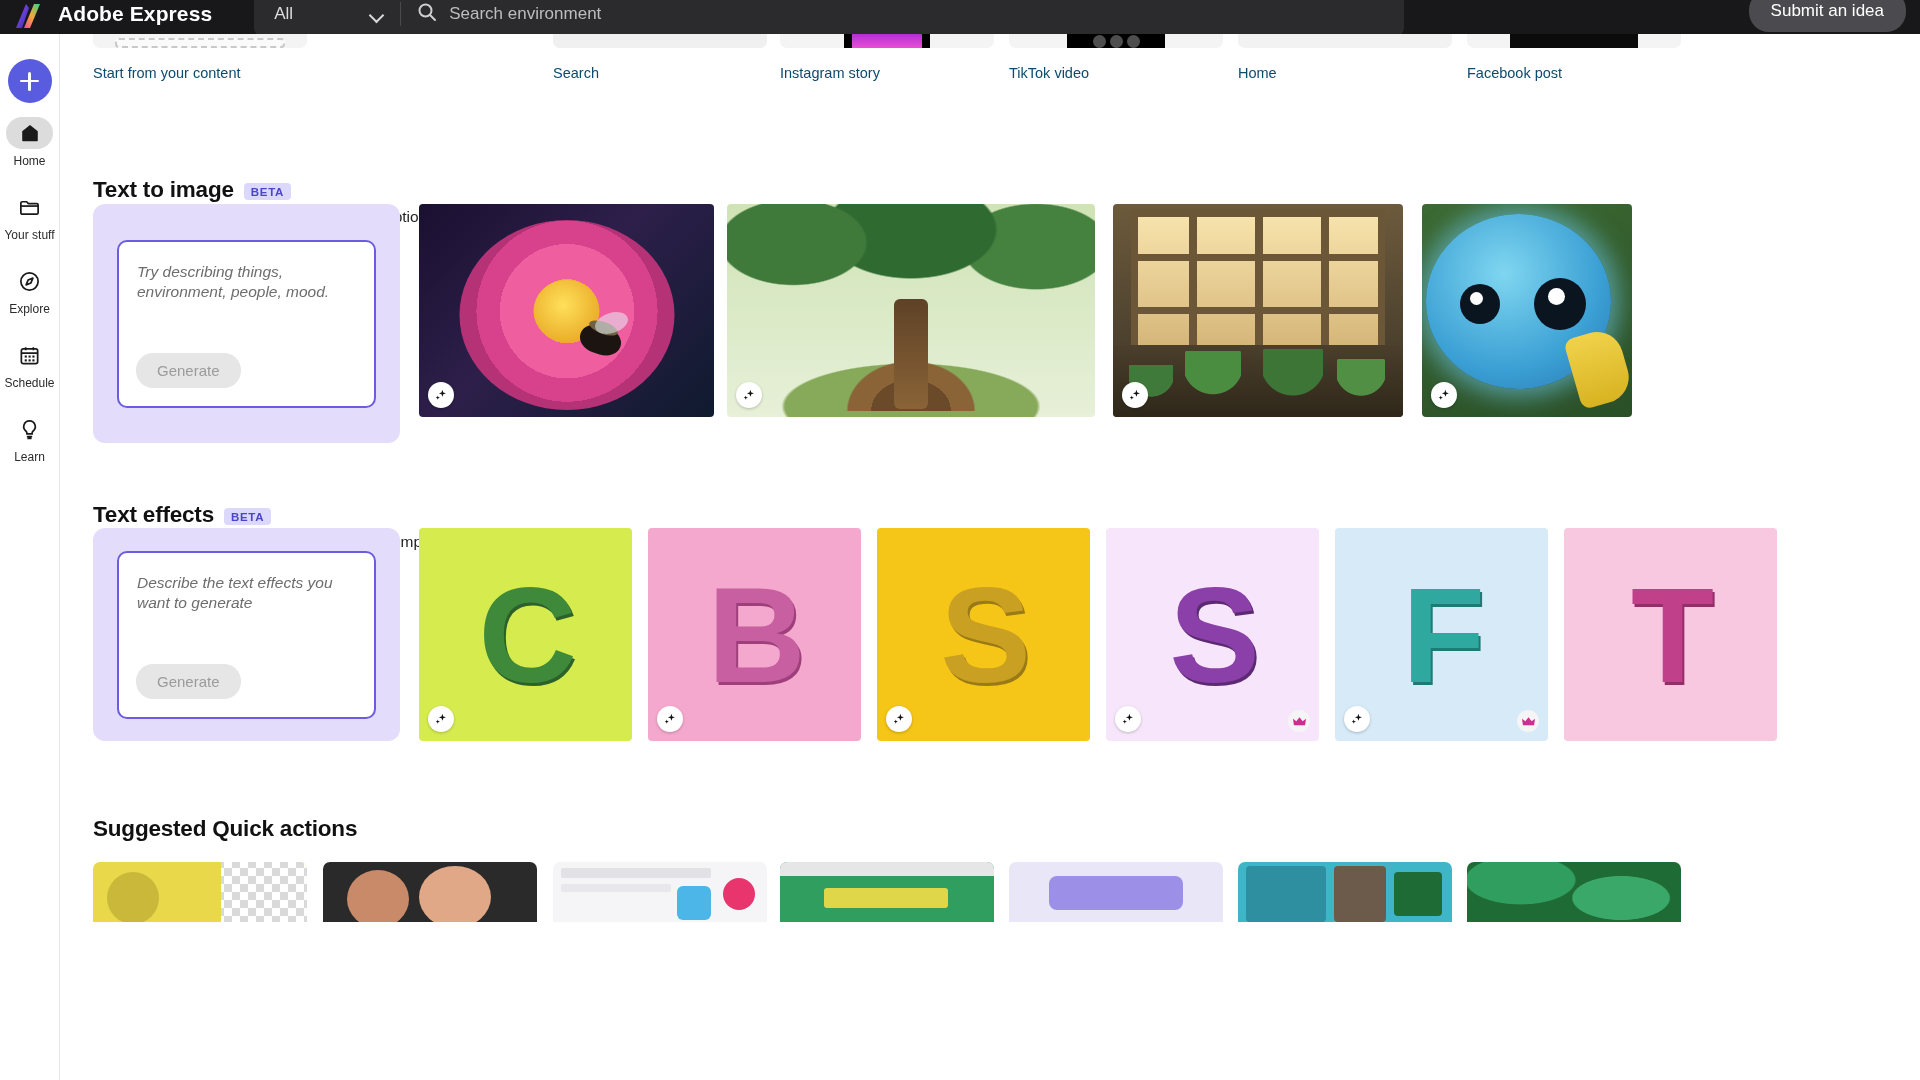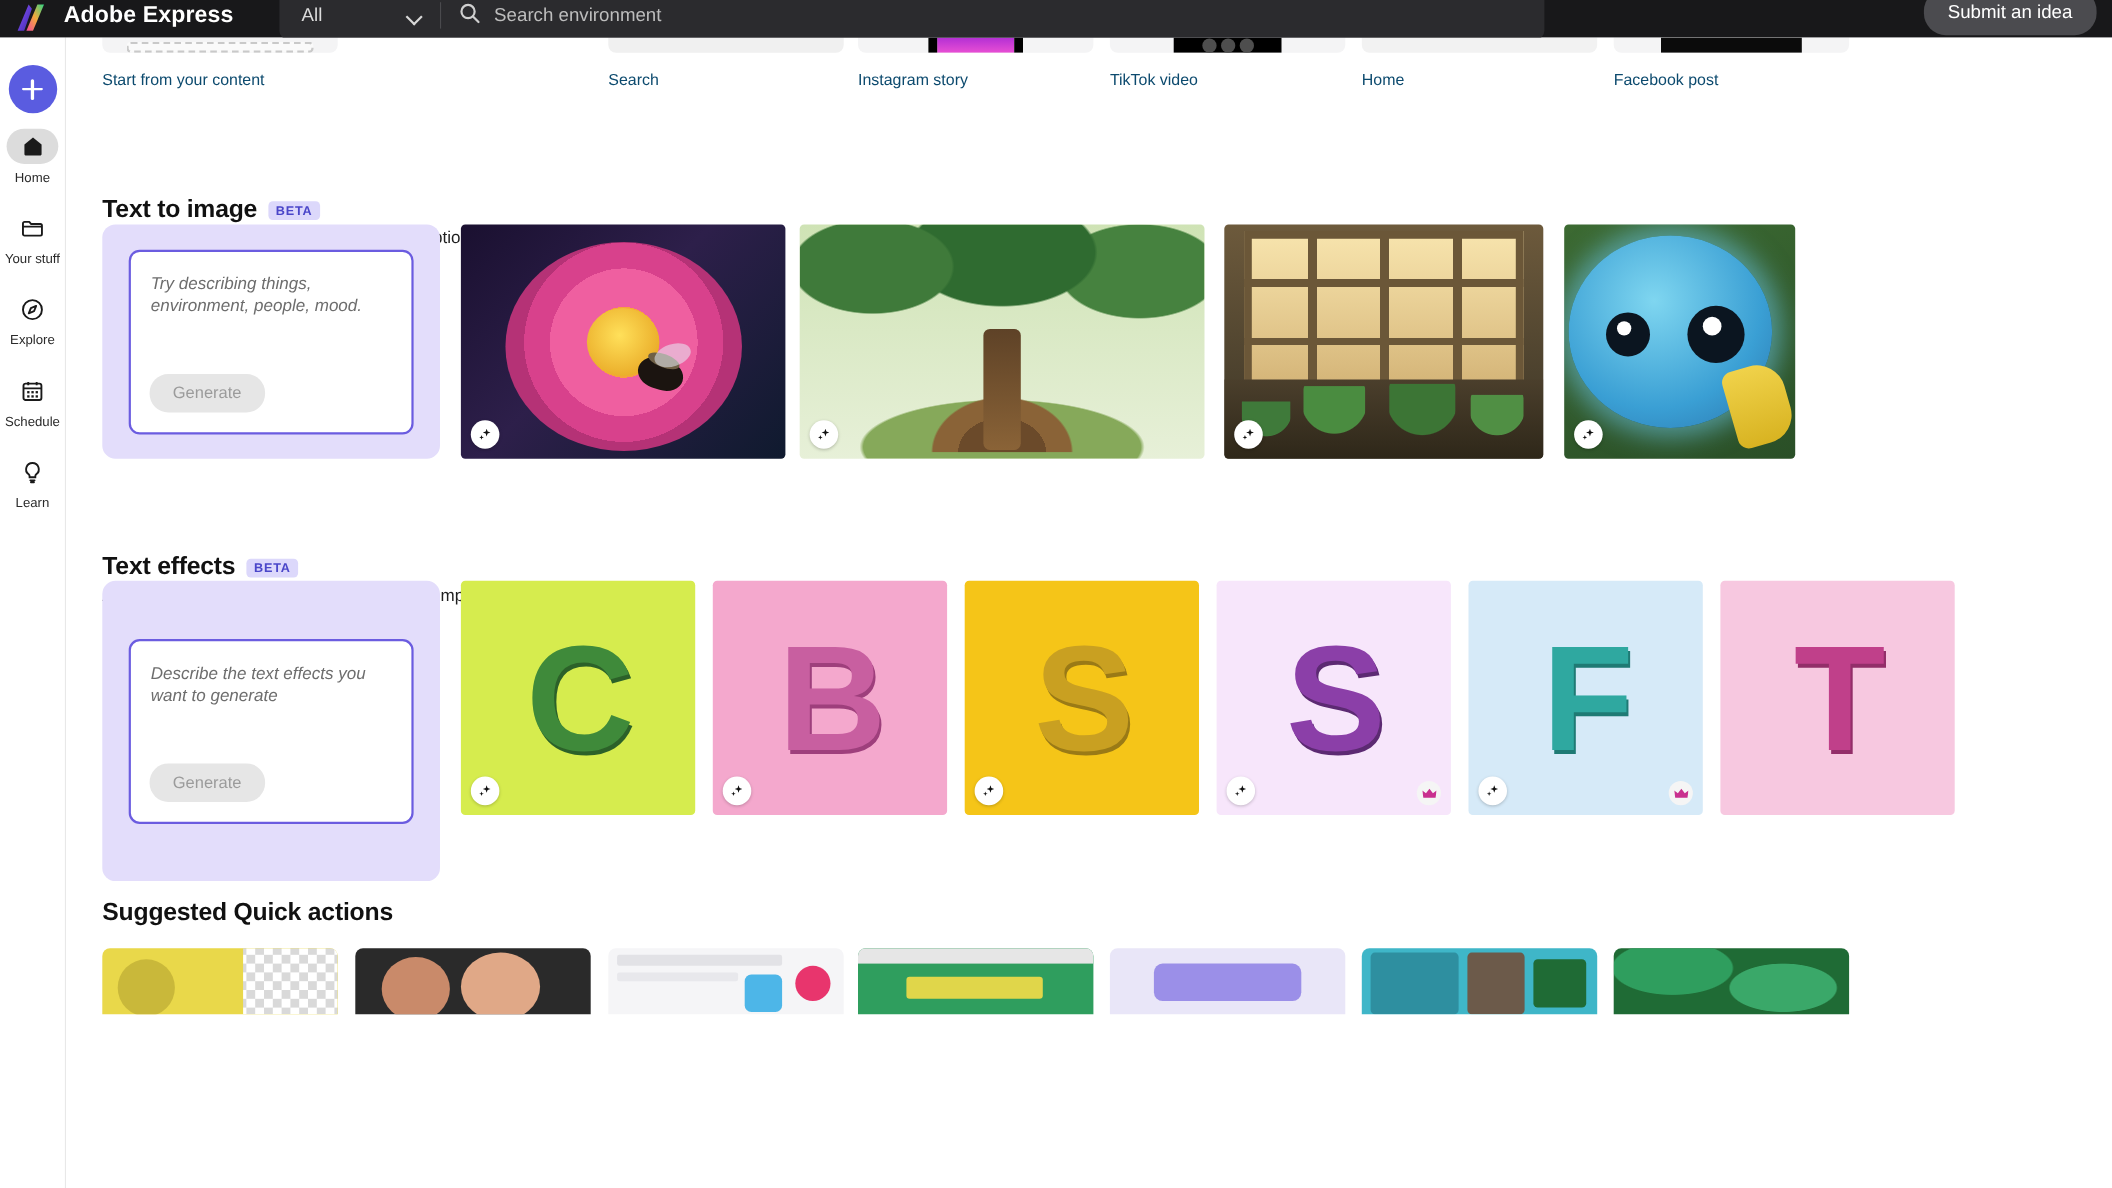--- a/index.html
+++ b/index.html
@@ -284,21 +284,21 @@
   </div>
 
   <div class="sec-head" style="left:33px; top:143px;">
     <div class="sec-title-row">
       <span class="sec-title">Text to image</span>
       <span class="beta">BETA</span>
     </div>
     <div class="sec-sub">Generate images from a detailed text description</div>
   </div>
 
-  <div class="prompt-card" style="left:33px; top:170px; width:307px; height:213px;">
+  <div class="prompt-card" style="left:33px; top:170px; width:307px; height:239px;">
     <div class="prompt-inner">
       <div class="prompt-ph">Try describing things, environment, people, mood.</div>
       <button class="gen-btn">Generate</button>
     </div>
   </div>
 
   <div class="tile" style="left:359px; top:170px; width:295px; height:213px; background:linear-gradient(135deg,#1a1030,#2d1f4a 45%,#0f1a2e);">
     <div style="position:absolute;left:50%;top:52%;transform:translate(-50%,-50%);width:215px;height:190px;">
       <div style="position:absolute;inset:0;border-radius:50%;background:radial-gradient(circle at 50% 48%,#ffd33a 0 12%,#f7a23c 12% 22%,#ef5fa0 22% 46%,#d8418c 46% 62%,#b53276 62% 78%,transparent 80%);"></div>
       <div style="position:absolute;left:50%;top:48%;transform:translate(-50%,-50%);width:66px;height:62px;border-radius:50%;background:radial-gradient(circle at 45% 40%,#ffe05a,#e39b18);"></div>
@@ -373,21 +373,21 @@
   </div>
 
   <div class="sec-head" style="left:33px; top:468px;">
     <div class="sec-title-row">
       <span class="sec-title">Text effects</span>
       <span class="beta">BETA</span>
     </div>
     <div class="sec-sub">Apply styles or textures to text with a text prompt</div>
   </div>
 
-  <div class="prompt-card" style="left:33px; top:494px; width:307px; height:273px;">
+  <div class="prompt-card" style="left:33px; top:494px; width:307px; height:213px;">
     <div class="prompt-inner">
       <div class="prompt-ph">Describe the text effects you want to generate</div>
       <button class="gen-btn">Generate</button>
     </div>
   </div>
 
   <div class="tile" style="left:359px; top:494px; width:213px; height:213px; background:#d6ec4e;">
     <div class="letter" style="color:#3f8a3a;text-shadow:2px 3px 0 #2c6129;">C</div>
     <div class="badge-sparkle">
       <svg width="14" height="14" viewBox="0 0 16 16" fill="#111">

